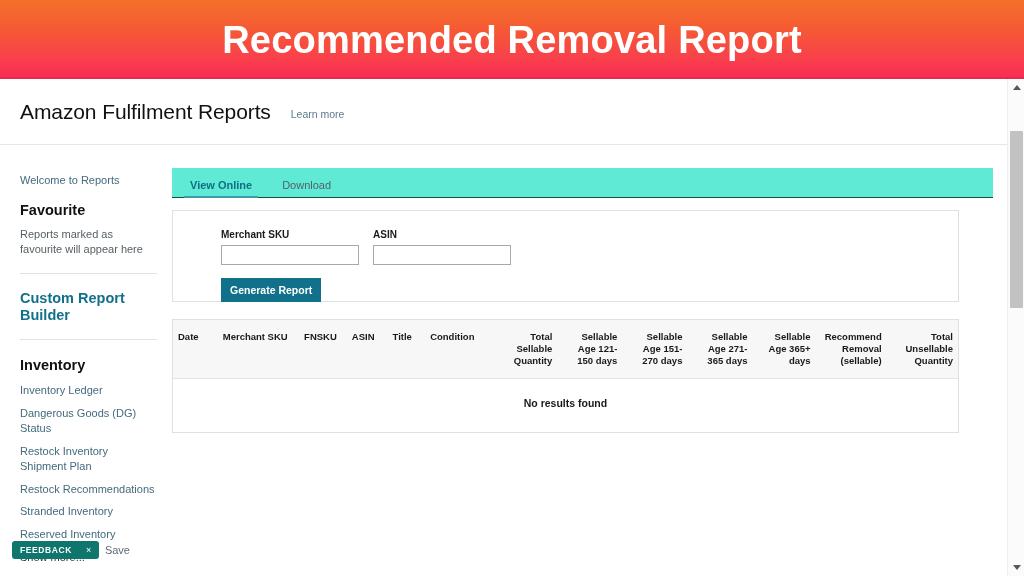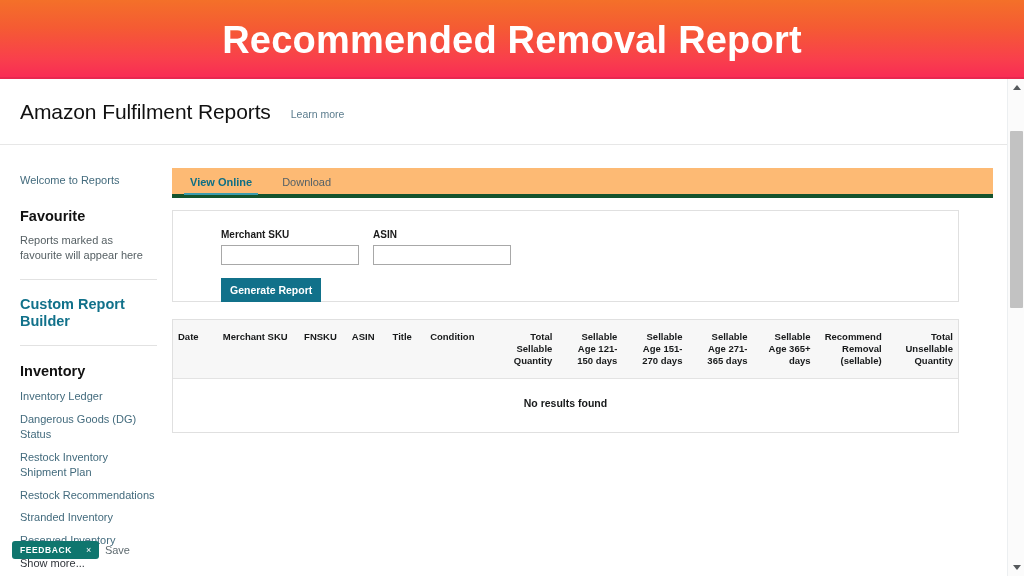--- a/index.html
+++ b/index.html
@@ -74,21 +74,21 @@
     font-size: 11px;
     text-decoration: none;
     line-height: 1.35;
     cursor: pointer;
   }
   .side-welcome { margin-top: 27px; }
   .side-h {
     font-size: 14.5px;
     font-weight: bold;
     color: #111111;
-    margin-top: 20px;
+    margin-top: 14px;
   }
   .side-note {
     font-size: 11px;
     color: #555f63;
     line-height: 1.4;
     margin-top: 9px;
     width: 125px;
   }
   .side-divider {
     width: 137px; height: 1px;
@@ -167,22 +167,22 @@
   .content-sub {
     position: absolute; left: 188px; top: 50px;
     font-size: 10px;
     color: #3f4a4f;
   }
 
   
   .tabs {
     margin: 22px 14px 0 14px;
     height: 30px;
-    background: #fdba74;
-    border-bottom: 4px solid #14532d;
+    background: #5eead4;
+    border-bottom: 1px solid #14532d;
     display: flex; align-items: flex-end;
     padding-left: 12px;
   }
   .tab {
     font-size: 11px;
     padding: 0 6px 6px 6px;
     margin-right: 18px;
     cursor: pointer;
     color: #556167;
     position: relative;

